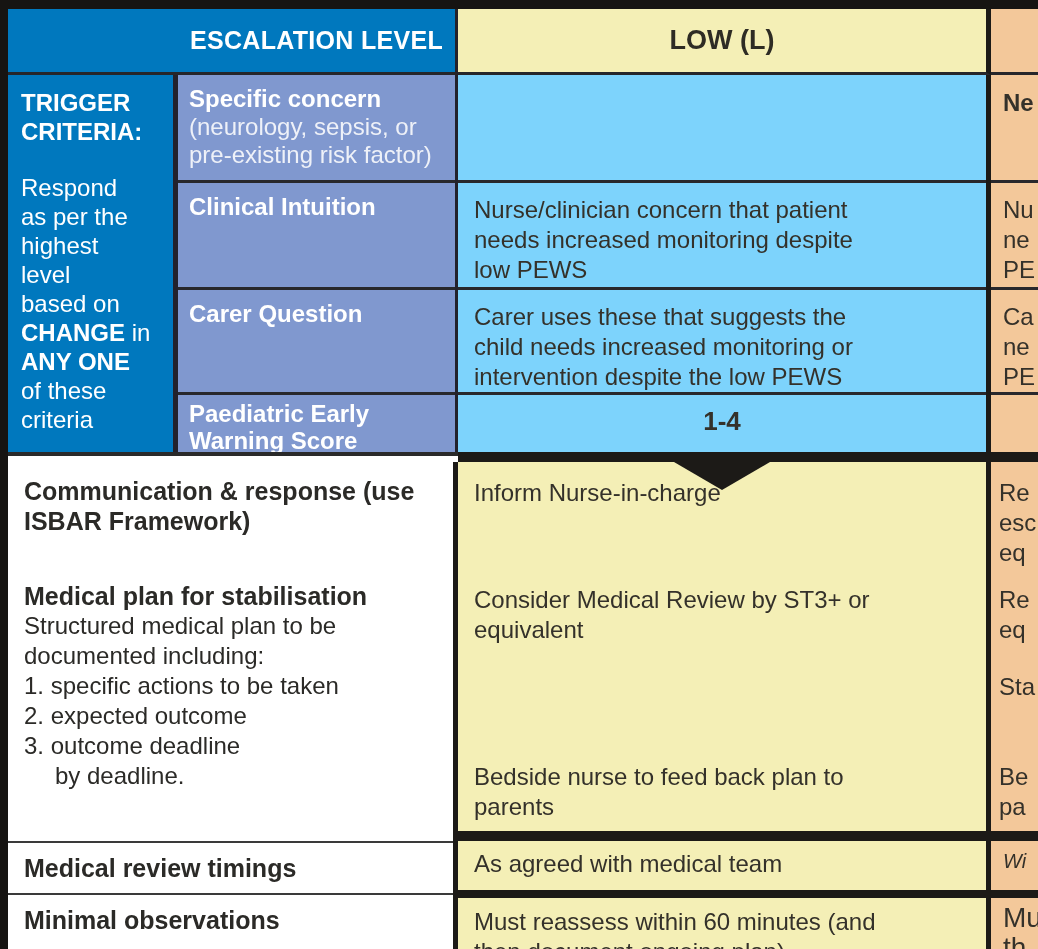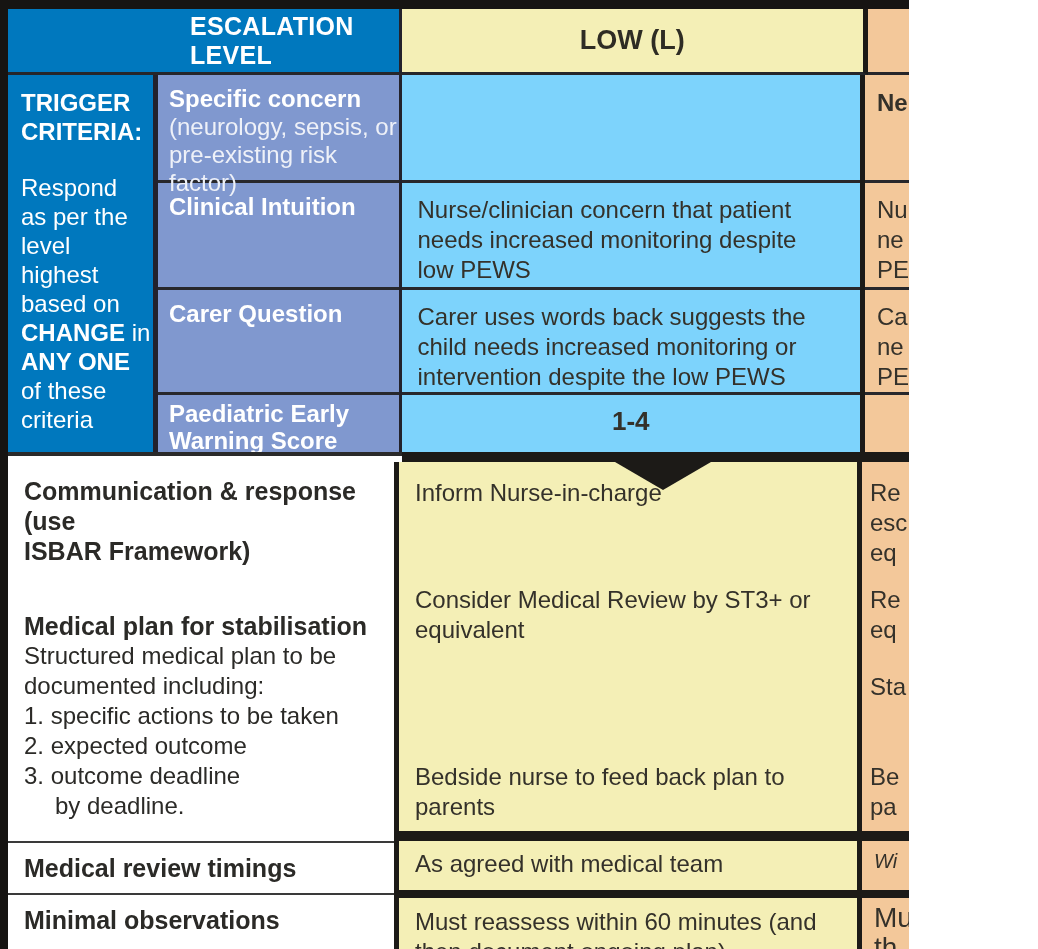--- a/index.html
+++ b/index.html
@@ -1,20 +1,20 @@
 <!DOCTYPE html>
 <html><head>
 <meta charset="utf-8">
 <style>
   * { box-sizing: border-box; margin: 0; padding: 0; }
   html, body { width: 1038px; height: 949px; background: #ffffff; }
   body { font-family: "Liberation Sans", sans-serif; }
 
   .frame {
-    width: 909px; height: 949px;
+    width: 1038px; height: 949px;
     border-left: 8px solid #161412;
     border-top: 9px solid #161412;
     overflow: hidden;
     position: relative;
     background: #ffffff;
   }
 
   
   .hdr-row { display: flex; height: 66px; }
   .hdr-left {
@@ -121,22 +121,22 @@
   </div>
 
   <div class="crit-band">
 
     <div class="cell-trigger">
       <div class="t-title">TRIGGER</div>
       <div class="t-title">CRITERIA:</div>
       <div class="gap"></div>
       <div>Respond</div>
       <div>as per the</div>
+      <div>highest</div>
       <div>level</div>
-      <div>highest</div>
       <div>based on</div>
       <div><b>CHANGE</b><span> in</span></div>
       <div><b>ANY ONE</b></div>
       <div>of these</div>
       <div>criteria</div>
     </div>
 
     <div class="colA col-purple">
       <div class="pr r1">
         <div class="bold">Specific concern</div>
@@ -152,21 +152,21 @@
     </div>
 
     <div class="colA col-lowA">
       <div class="yc r1"></div>
       <div class="yc r2">
         <div>Nurse/clinician concern that patient</div>
         <div>needs increased monitoring despite</div>
         <div>low PEWS</div>
       </div>
       <div class="yc r3">
-        <div>Carer uses words back suggests the</div>
+        <div>Carer uses these that suggests the</div>
         <div>child needs increased monitoring or</div>
         <div>intervention despite the low PEWS</div>
       </div>
       <div class="yc r4 score">1-4</div>
     </div>
 
     <div class="colA col-nextA">
       <div class="oc r1 bold1">Ne</div>
       <div class="oc r2">
         <div>Nu</div>

